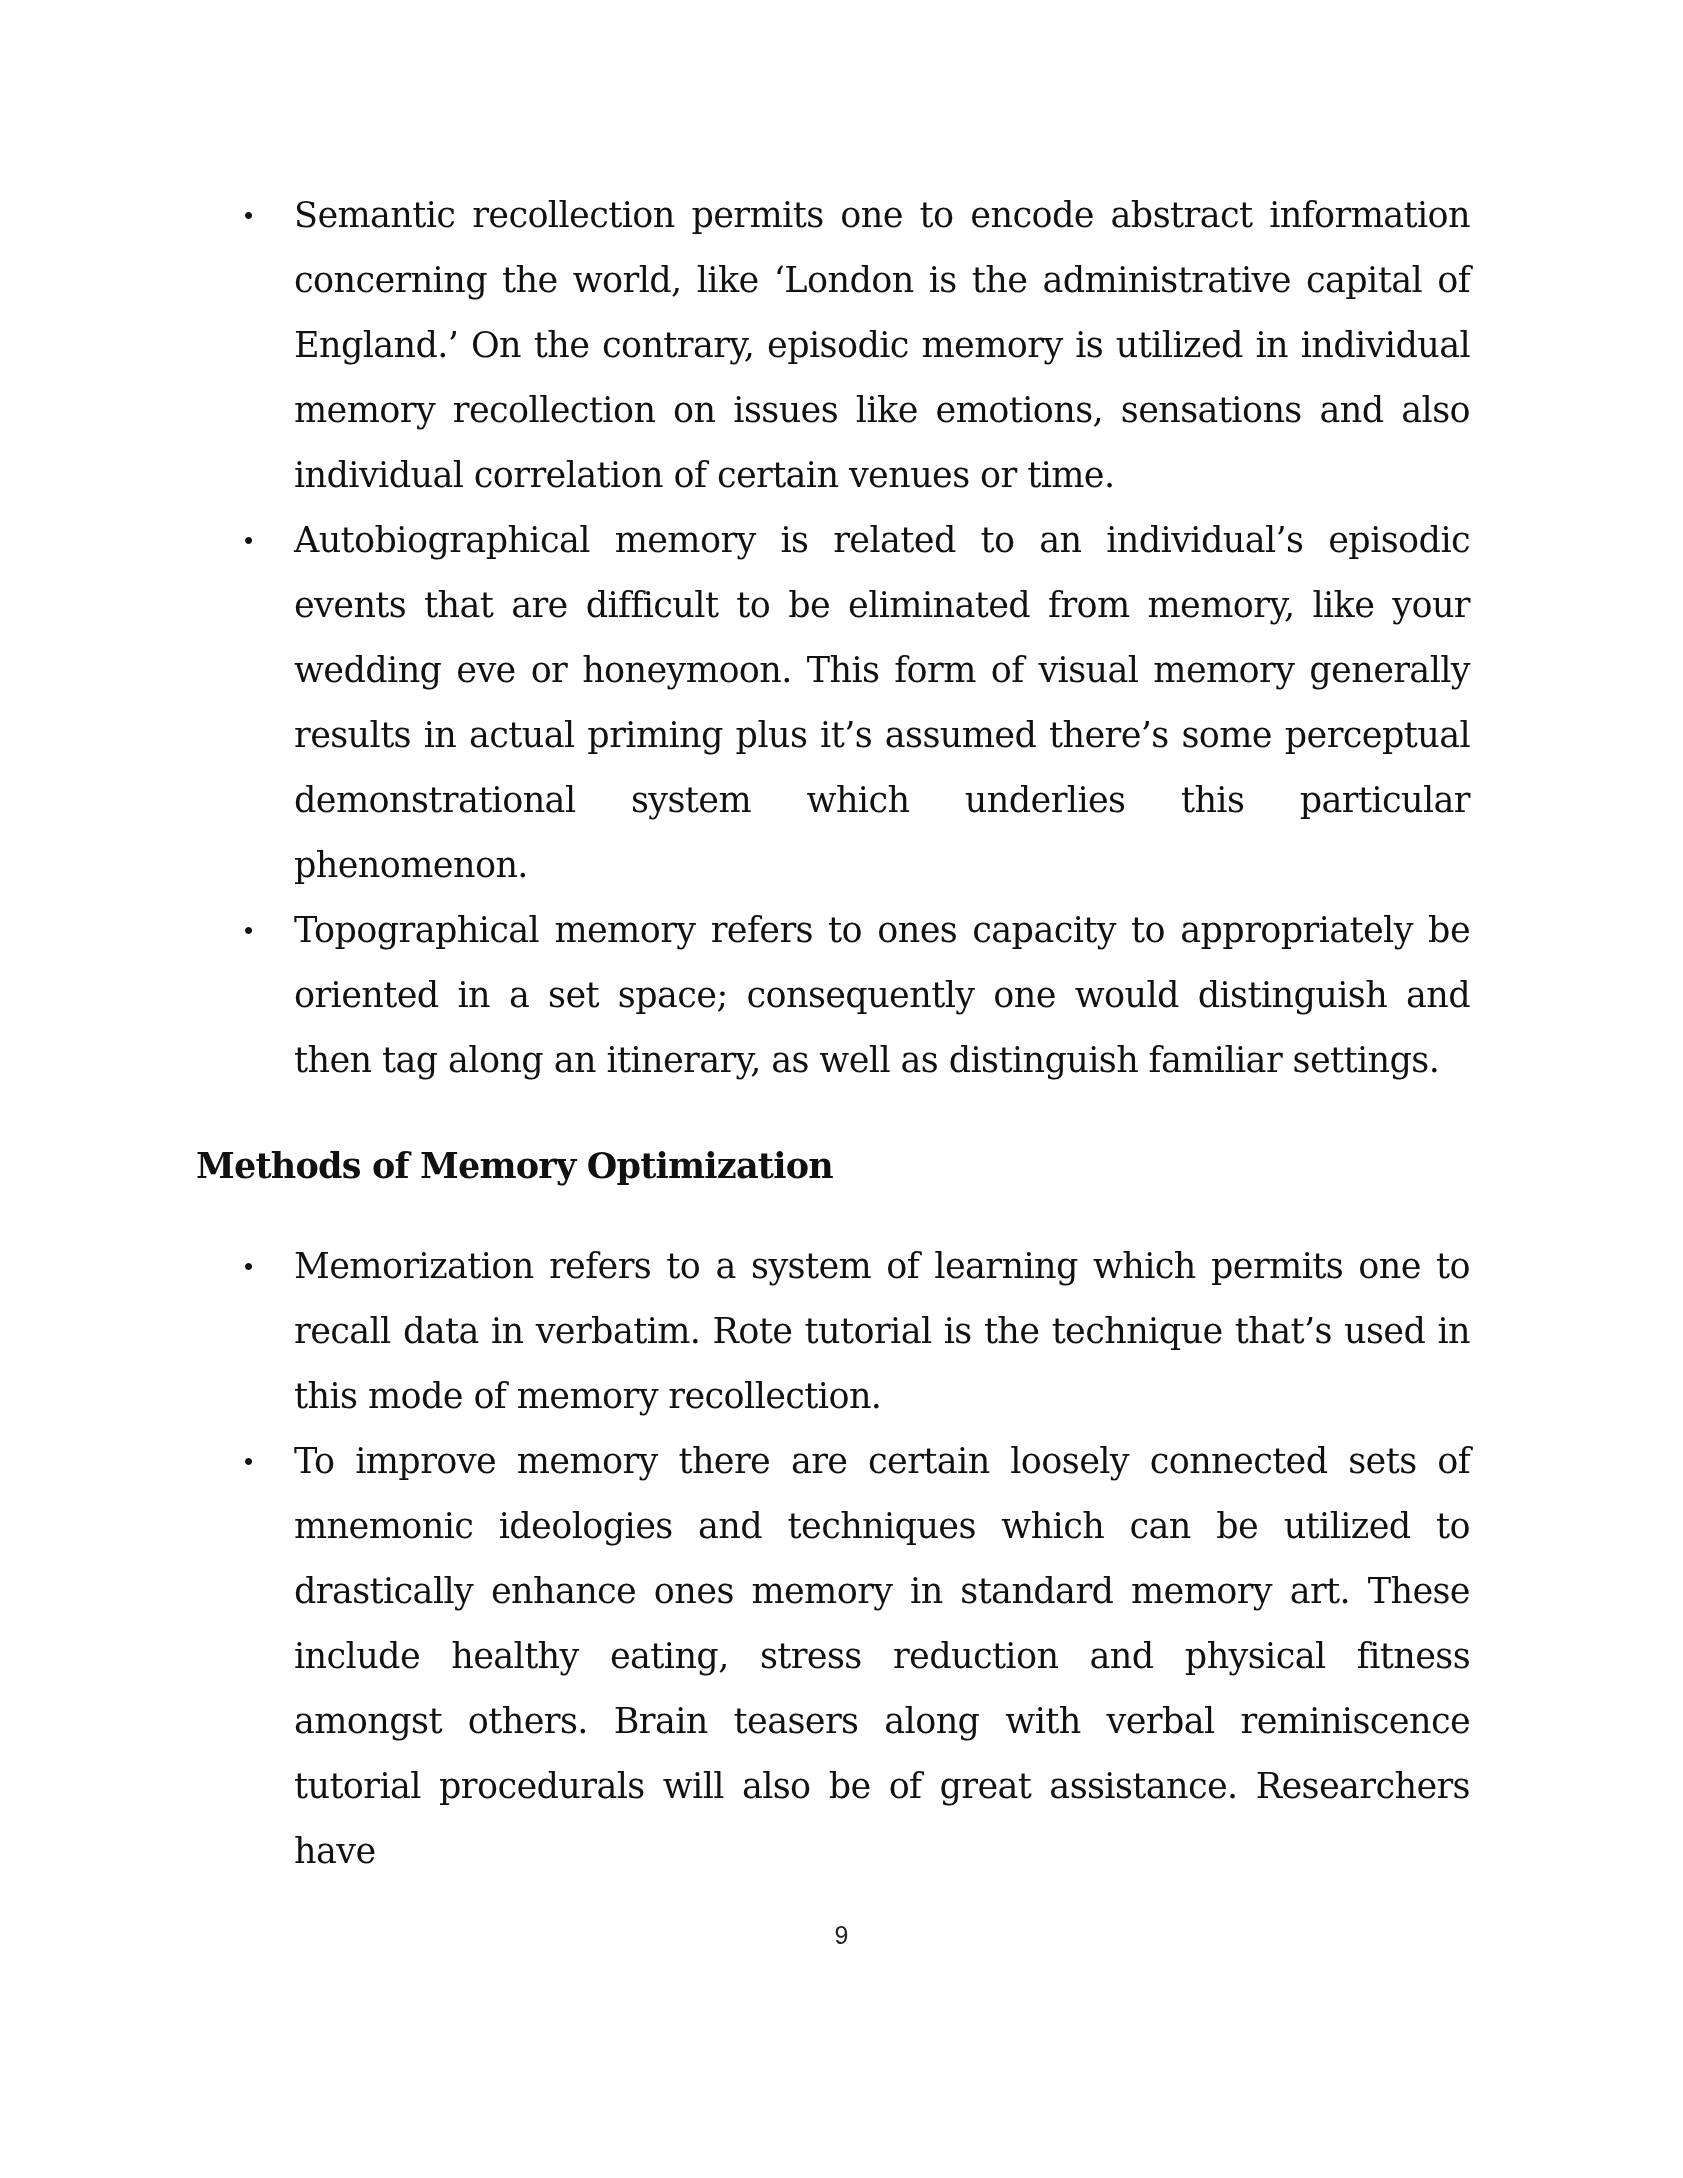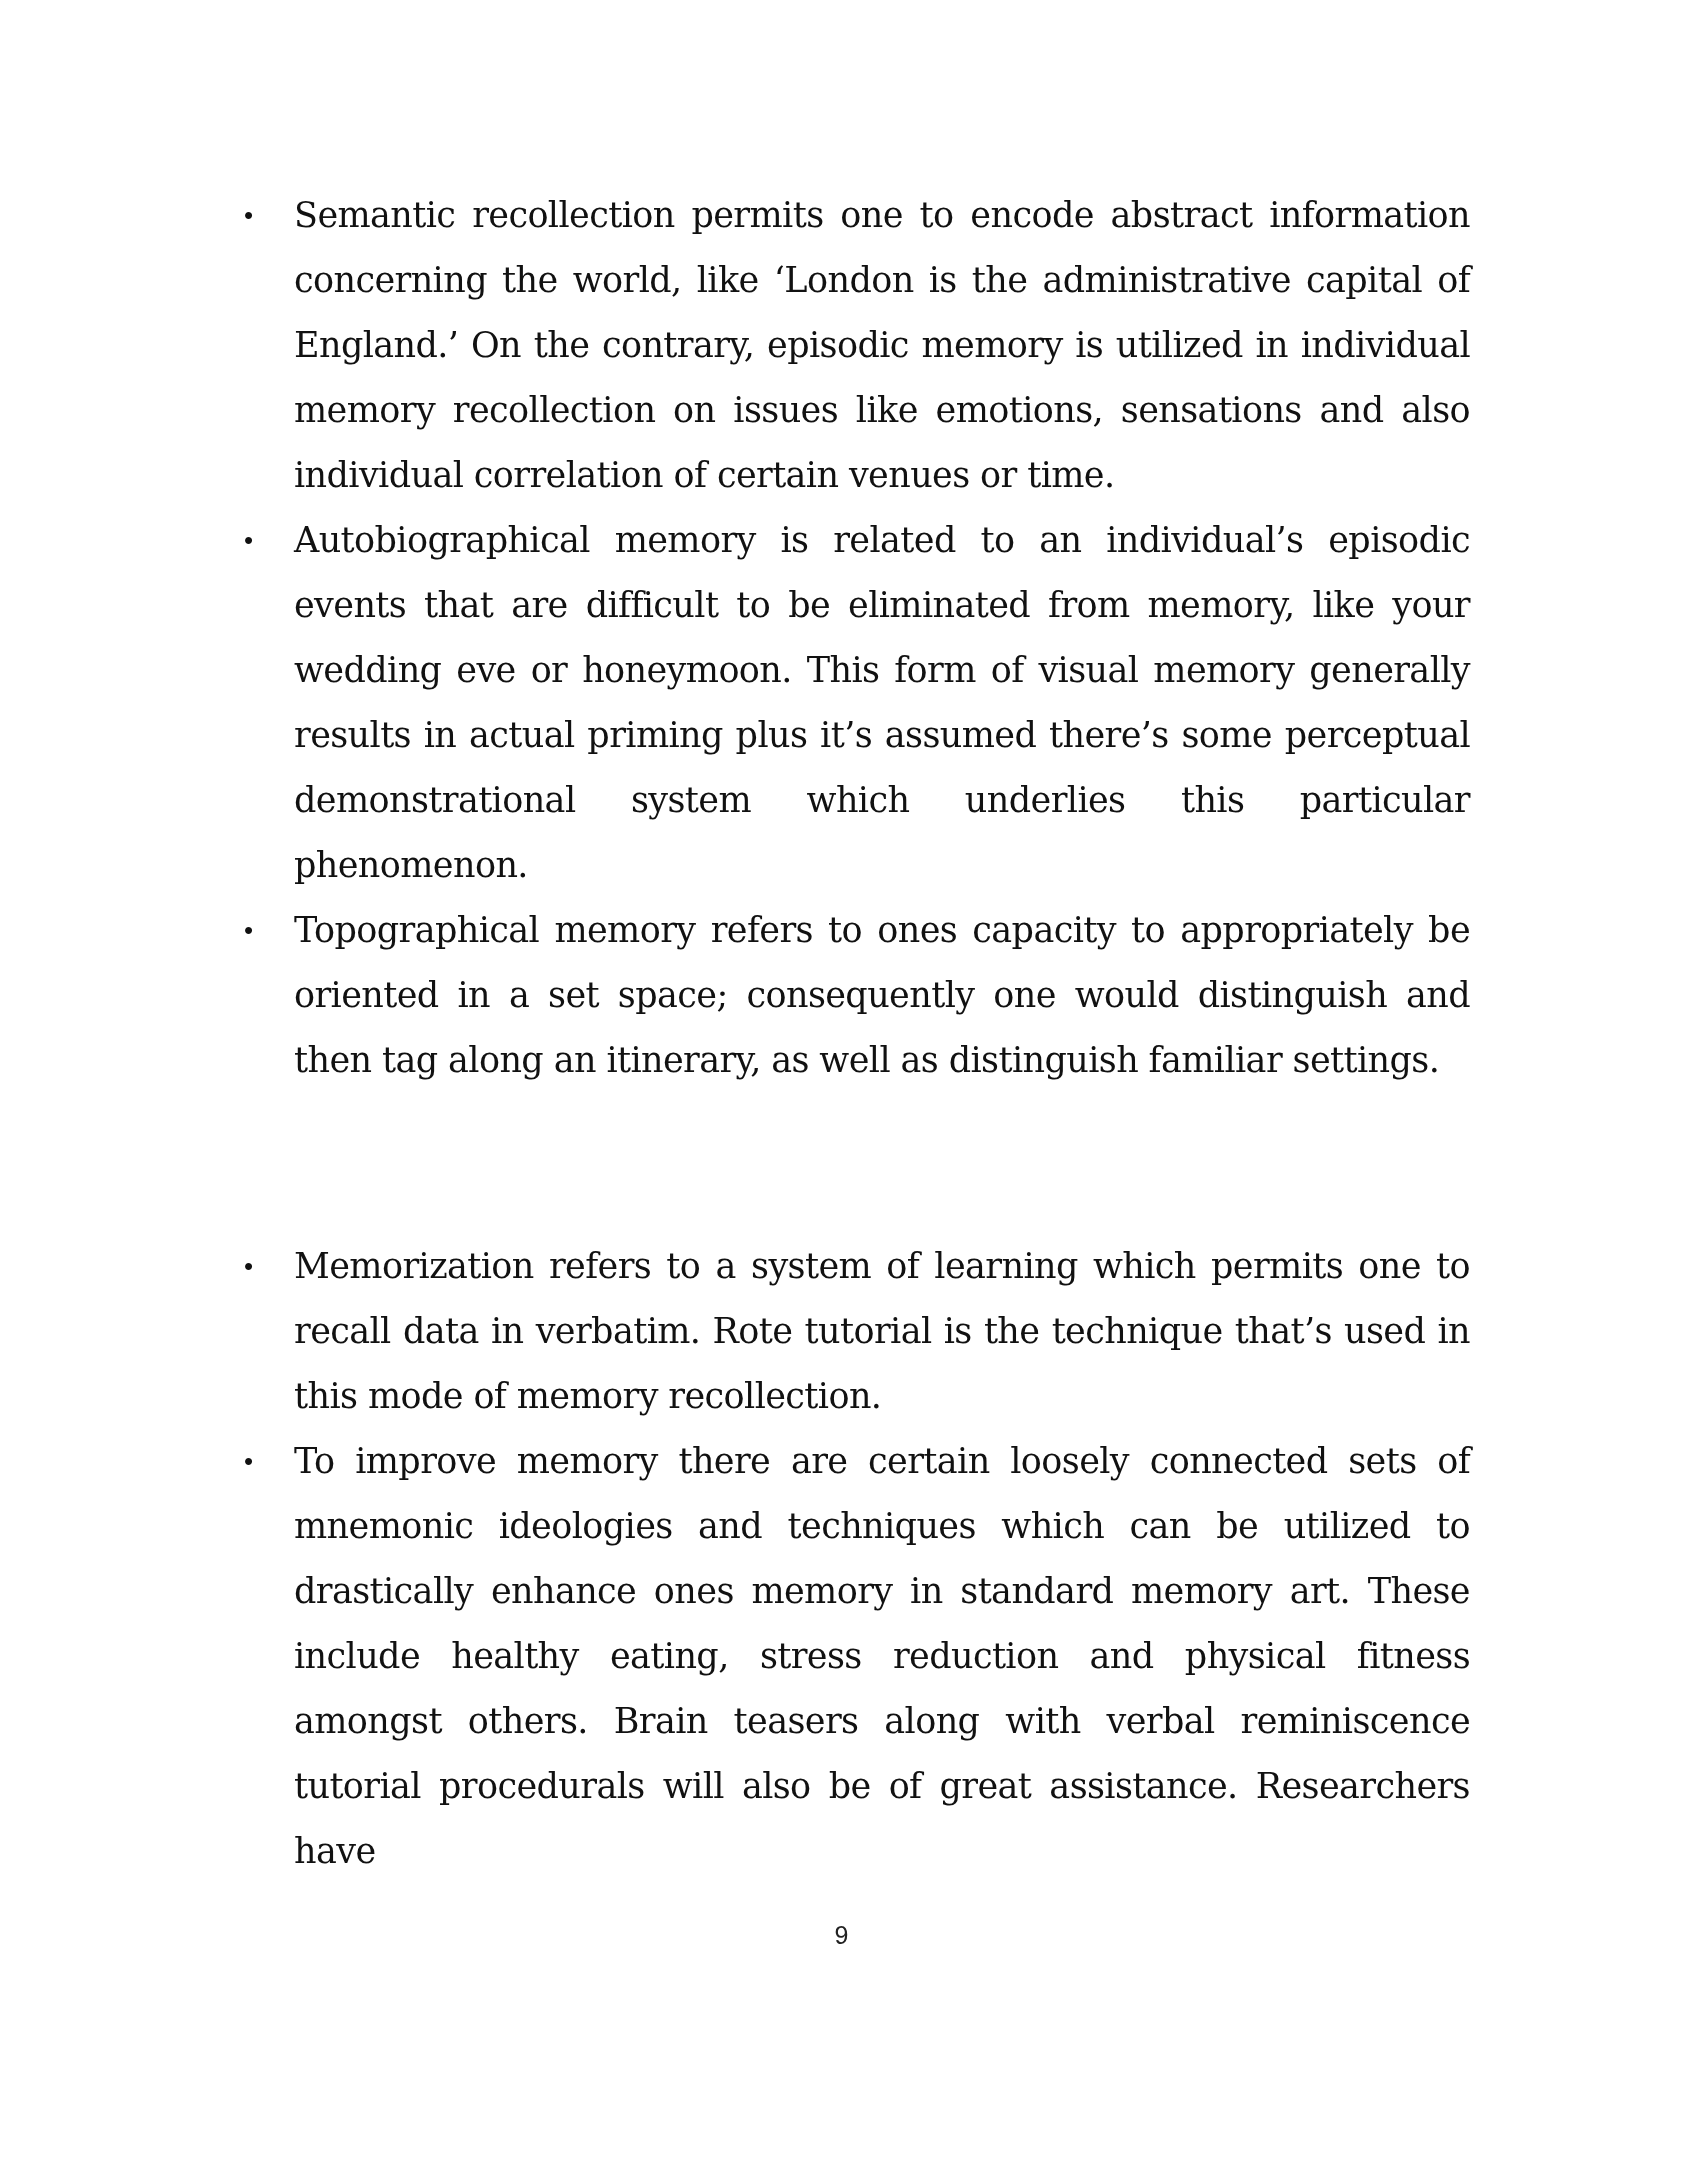--- a/index.html
+++ b/index.html
@@ -22,20 +22,21 @@
 <div class="page">
 
   <div class="block" style="top:183px;">
     <ul class="bullets">
       <li><span class="bullet">•</span><span>Semantic recollection permits one to encode abstract information concerning the world, like ‘London is the administrative capital of England.’ On the contrary, episodic memory is utilized in individual memory recollection on issues like emotions, sensations and also individual correlation of certain venues or time.</span></li>
       <li><span class="bullet">•</span><span>Autobiographical memory is related to an individual’s episodic events that are difficult to be eliminated from memory, like your wedding eve or honeymoon. This form of visual memory generally results in actual priming plus it’s assumed there’s some perceptual demonstrational system which underlies this particular phenomenon.</span></li>
       <li><span class="bullet">•</span><span>Topographical memory refers to ones capacity to appropriately be oriented in a set space; consequently one would distinguish and then tag along an itinerary, as well as distinguish familiar settings.</span></li>
     </ul>
   </div>
 
+  <h2 class="heading">Methods of Memory Optimization</h2>
 
   <div class="block" style="top:1234px;">
     <ul class="bullets">
       <li><span class="bullet">•</span><span>Memorization refers to a system of learning which permits one to recall data in verbatim. Rote tutorial is the technique that’s used in this mode of memory recollection.</span></li>
       <li style="text-align-last: justify;"><span class="bullet">•</span><span>To improve memory there are certain loosely connected sets of mnemonic ideologies and techniques which can be utilized to drastically enhance ones memory in standard memory art. These include healthy eating, stress reduction and physical fitness amongst others. Brain teasers along with verbal reminiscence tutorial procedurals will also be of great assistance. Researchers have</span></li>
     </ul>
   </div>
 
   <div class="page-number">9</div>
 </div>

